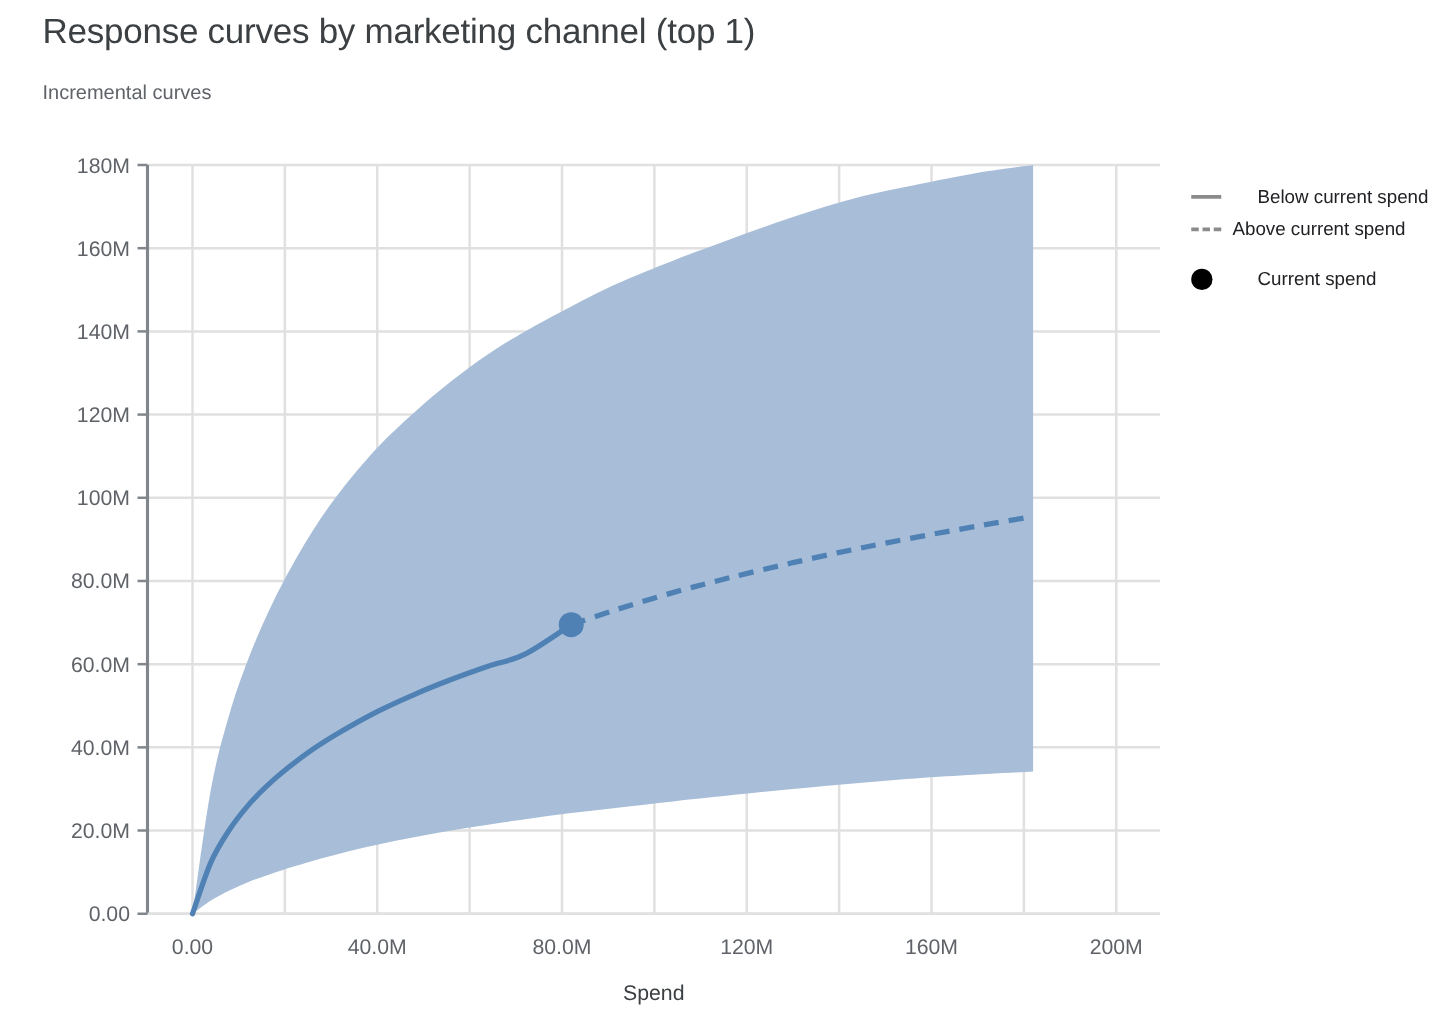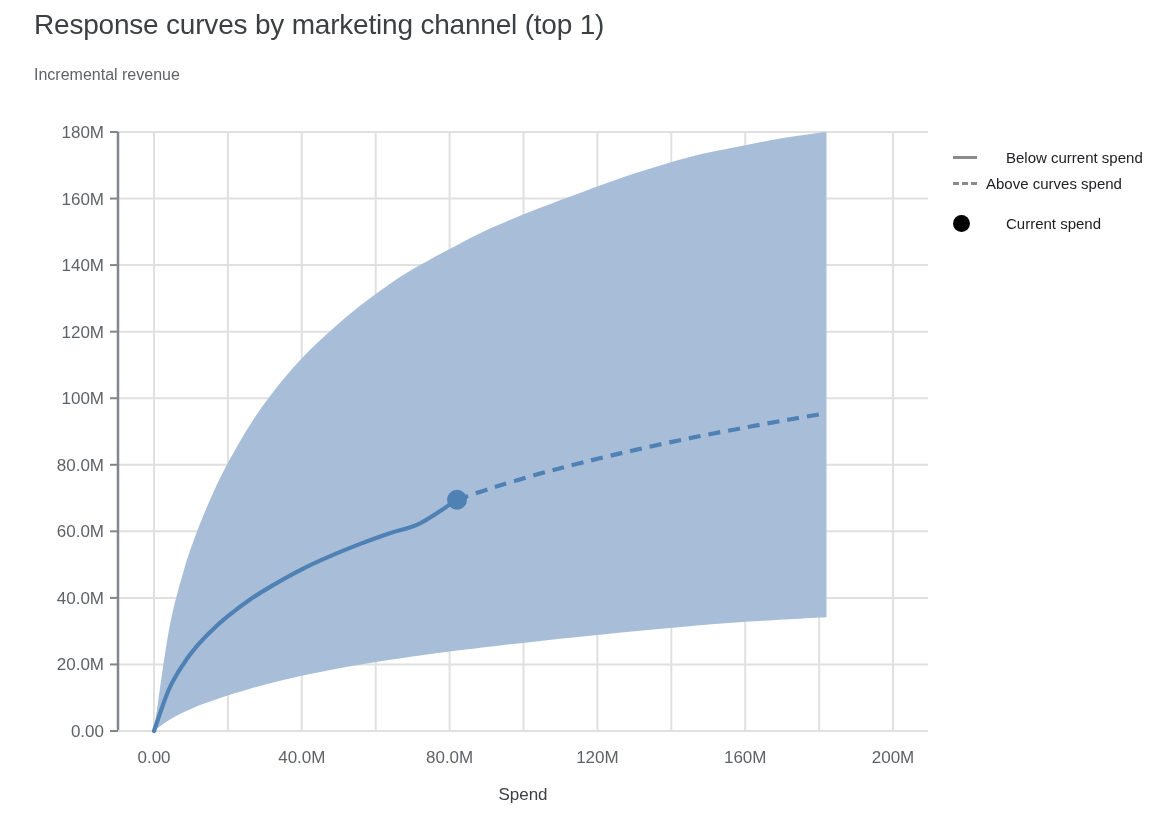--- a/index.html
+++ b/index.html
@@ -106,21 +106,21 @@
     fill: #3c4043;
     font-family: "Liberation Sans", sans-serif;
   }
 </style>
 </head>
 <body>
 
 <div id="page">
 
   <div class="chart-title">Response curves by marketing channel (top 1)</div>
-  <div class="chart-subtitle">Incremental revenue</div>
+  <div class="chart-subtitle">Incremental curves</div>
 
   <svg id="plot-svg" width="1164" height="814">
     <g id="grid-layer">
         <line x1="98" y1="731" x2="908" y2="731" stroke="#e0e0e0" stroke-width="2"></line>
         <line x1="98" y1="664.4444444444445" x2="908" y2="664.4444444444445" stroke="#e0e0e0" stroke-width="2"></line>
         <line x1="98" y1="597.8888888888889" x2="908" y2="597.8888888888889" stroke="#e0e0e0" stroke-width="2"></line>
         <line x1="98" y1="531.3333333333334" x2="908" y2="531.3333333333334" stroke="#e0e0e0" stroke-width="2"></line>
         <line x1="98" y1="464.77777777777777" x2="908" y2="464.77777777777777" stroke="#e0e0e0" stroke-width="2"></line>
         <line x1="98" y1="398.22222222222223" x2="908" y2="398.22222222222223" stroke="#e0e0e0" stroke-width="2"></line>
         <line x1="98" y1="331.6666666666667" x2="908" y2="331.6666666666667" stroke="#e0e0e0" stroke-width="2"></line>
@@ -191,21 +191,21 @@
       <span class="legend-swatch">
         <span class="legend-line" id="sw-style-0" style="background: rgb(139, 139, 139);"></span>
       </span>
       <span class="legend-label">Below current spend</span>
     </div>
 
     <div class="legend-row">
       <span class="legend-swatch">
         <span class="legend-line dashed" id="sw-style-1" style="border-top-color: rgb(139, 139, 139);"></span>
       </span>
-      <span class="legend-label">Above curves spend</span>
+      <span class="legend-label">Above current spend</span>
     </div>
 
     <div class="legend-row spaced">
       <span class="legend-swatch">
         <span class="legend-dot" id="sw-point-0" style="background: rgb(0, 0, 0);"></span>
       </span>
       <span class="legend-label">Current spend</span>
     </div>
   </div>
 

